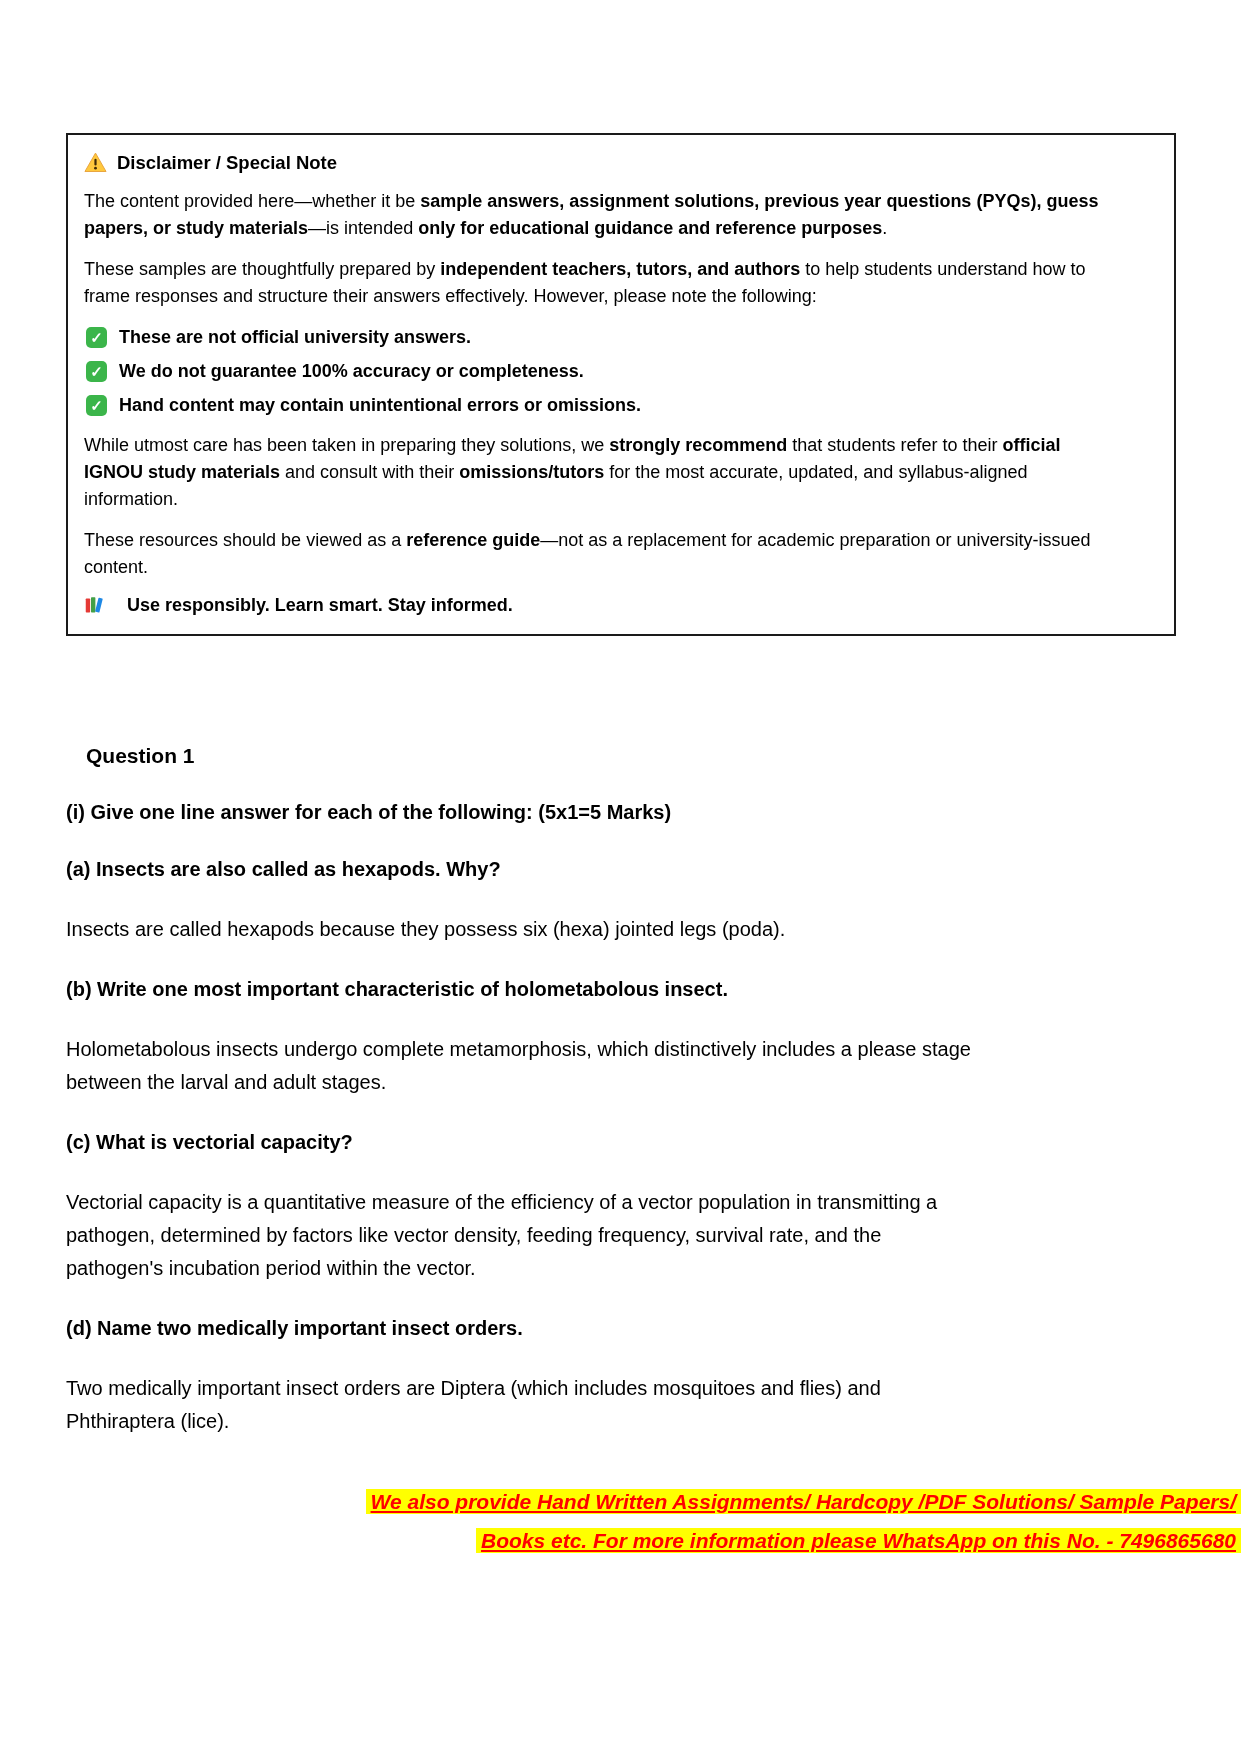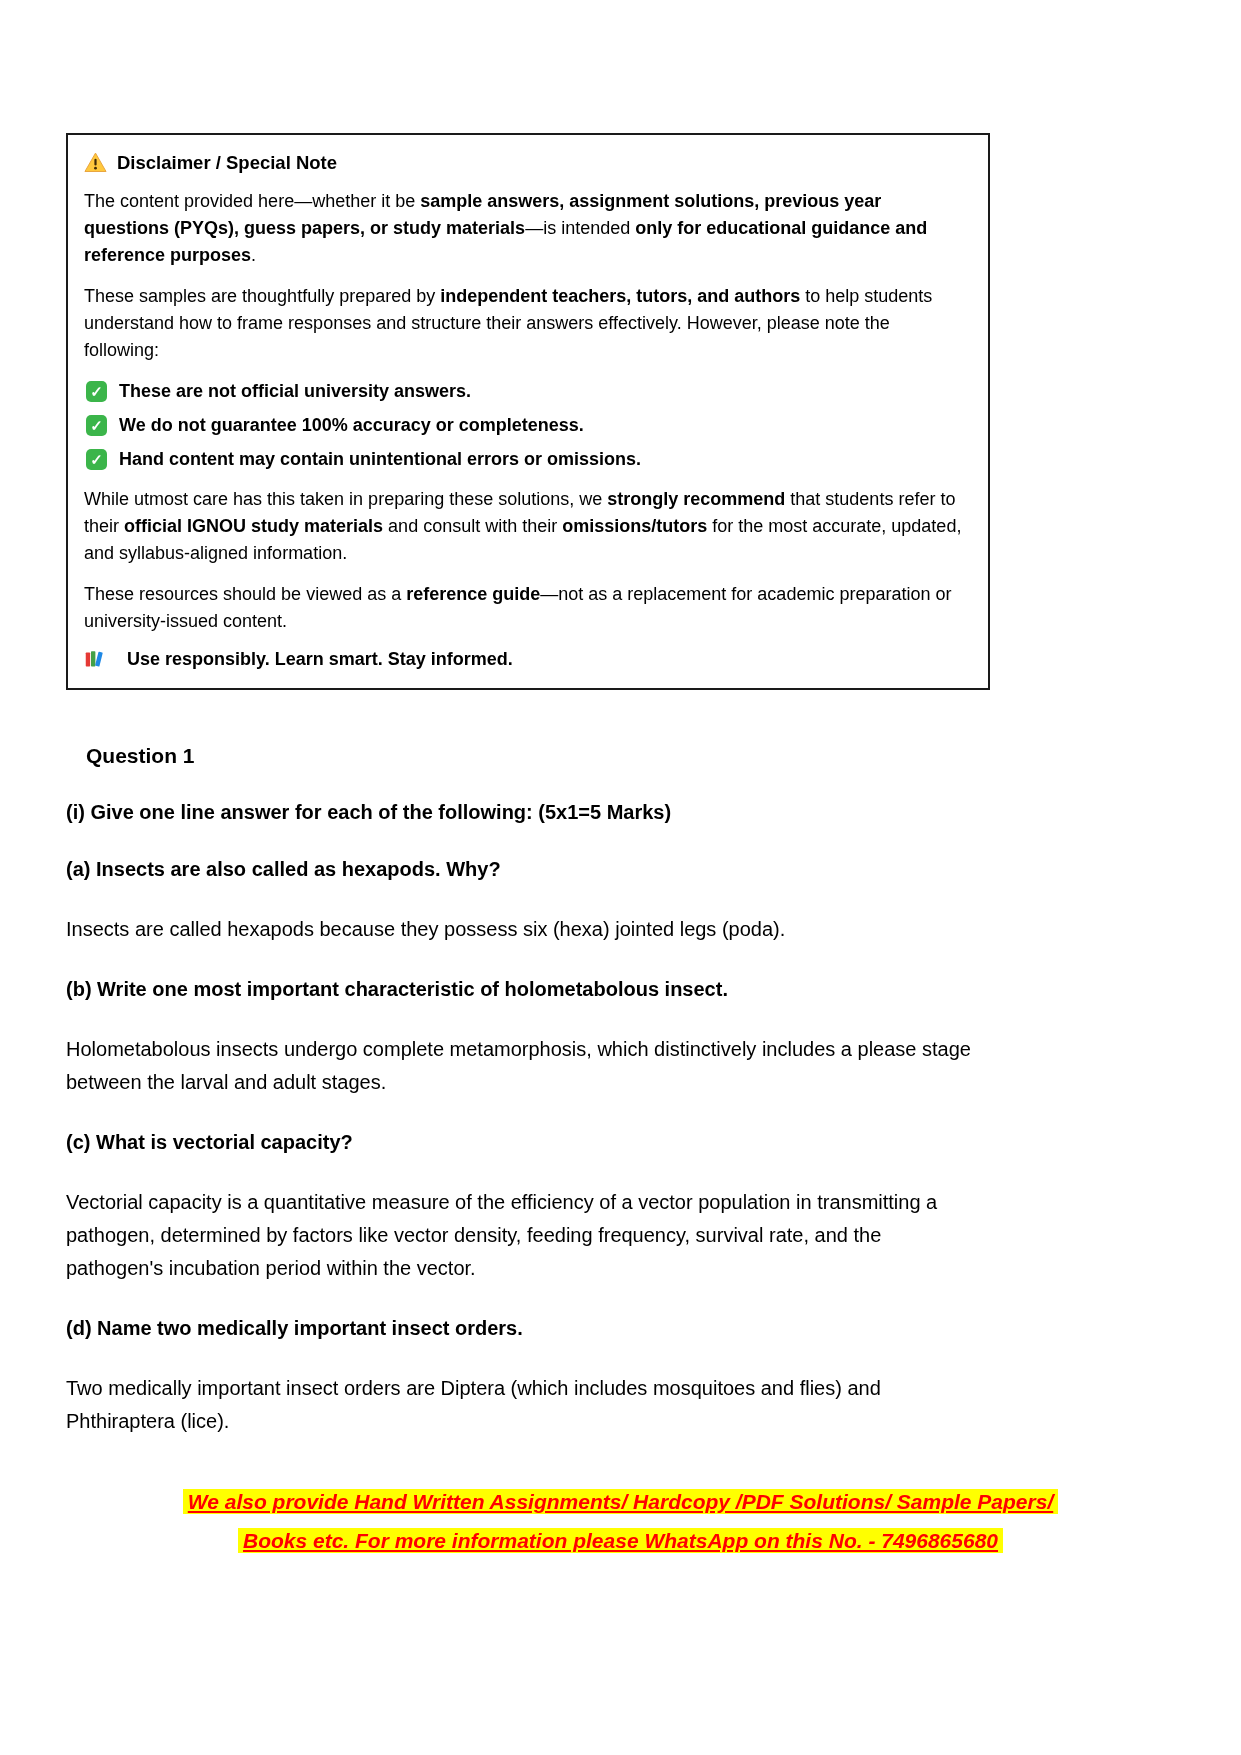--- a/index.html
+++ b/index.html
@@ -21,21 +21,21 @@
     width:1241px;
     height:1755px;
     background:#ffffff;
     overflow:hidden;
   }
 
   
   .disclaimer-box{
     position:absolute;
     left:66px; top:133px;
-    width:924px;
+    width:1110px;
     border:2px solid var(--boxBorder);
     padding:16px 20px 18px 16px;
     background:#ffffff;
   }
   .disc-title-row{
     display:flex;align-items:center;gap:10px;
     font-weight:bold;font-size:18.5px;
     margin-bottom:14px;
   }
   .warn-icon svg{display:block;}
@@ -94,21 +94,21 @@
     margin-bottom:30px;
   }
 
   
   .promo{
     position:absolute;
     left:0; top:1484px;
     width:100%;
     text-align:center;
   }
-  .promo-line{margin-bottom:3px;}
+  .promo-line{margin-bottom:3px;text-align:right;}
   .promo-line span{
     background:var(--promoBg);
     color:var(--promoText);
     font-weight:bold;
     font-style:italic;
     text-decoration:underline;
     font-size:21px;
     line-height:1.7;
     padding:1px 5px;
   }
@@ -141,21 +141,21 @@
       <li>
         <span class="check-icon">✓</span>
         <span class="check-label">We do not guarantee 100% accuracy or completeness.</span>
       </li>
       <li>
         <span class="check-icon">✓</span>
         <span class="check-label">Hand content may contain unintentional errors or omissions.</span>
       </li>
     </ul>
 
-    <p class="disc-p"><span>While utmost care has this taken in preparing these solutions, we </span><b>strongly recommend</b><span> that students refer to their </span><b>official IGNOU study materials</b><span> and consult with their </span><b>omissions/tutors</b><span> for the most accurate, updated, and syllabus-aligned information.</span></p>
+    <p class="disc-p"><span>While utmost care has been taken in preparing they solutions, we </span><b>strongly recommend</b><span> that students refer to their </span><b>official IGNOU study materials</b><span> and consult with their </span><b>omissions/tutors</b><span> for the most accurate, updated, and syllabus-aligned information.</span></p>
     <p class="disc-p"><span>These resources should be viewed as a </span><b>reference guide</b><span>—not as a replacement for academic preparation or university-issued content.</span></p>
 
     <div class="disc-footer-row">
       <span class="books-icon">
         <svg viewBox="0 0 24 24" width="21" height="21" aria-hidden="true">
           <rect x="2" y="4" width="5" height="16" rx="0.8" fill="#e53935"></rect>
           <rect x="8" y="2.5" width="5" height="17.5" rx="0.8" fill="#43a047"></rect>
           <g transform="rotate(14 18 12)">
             <rect x="14.5" y="3.5" width="5" height="16.5" rx="0.8" fill="#1e88e5"></rect>
           </g>

